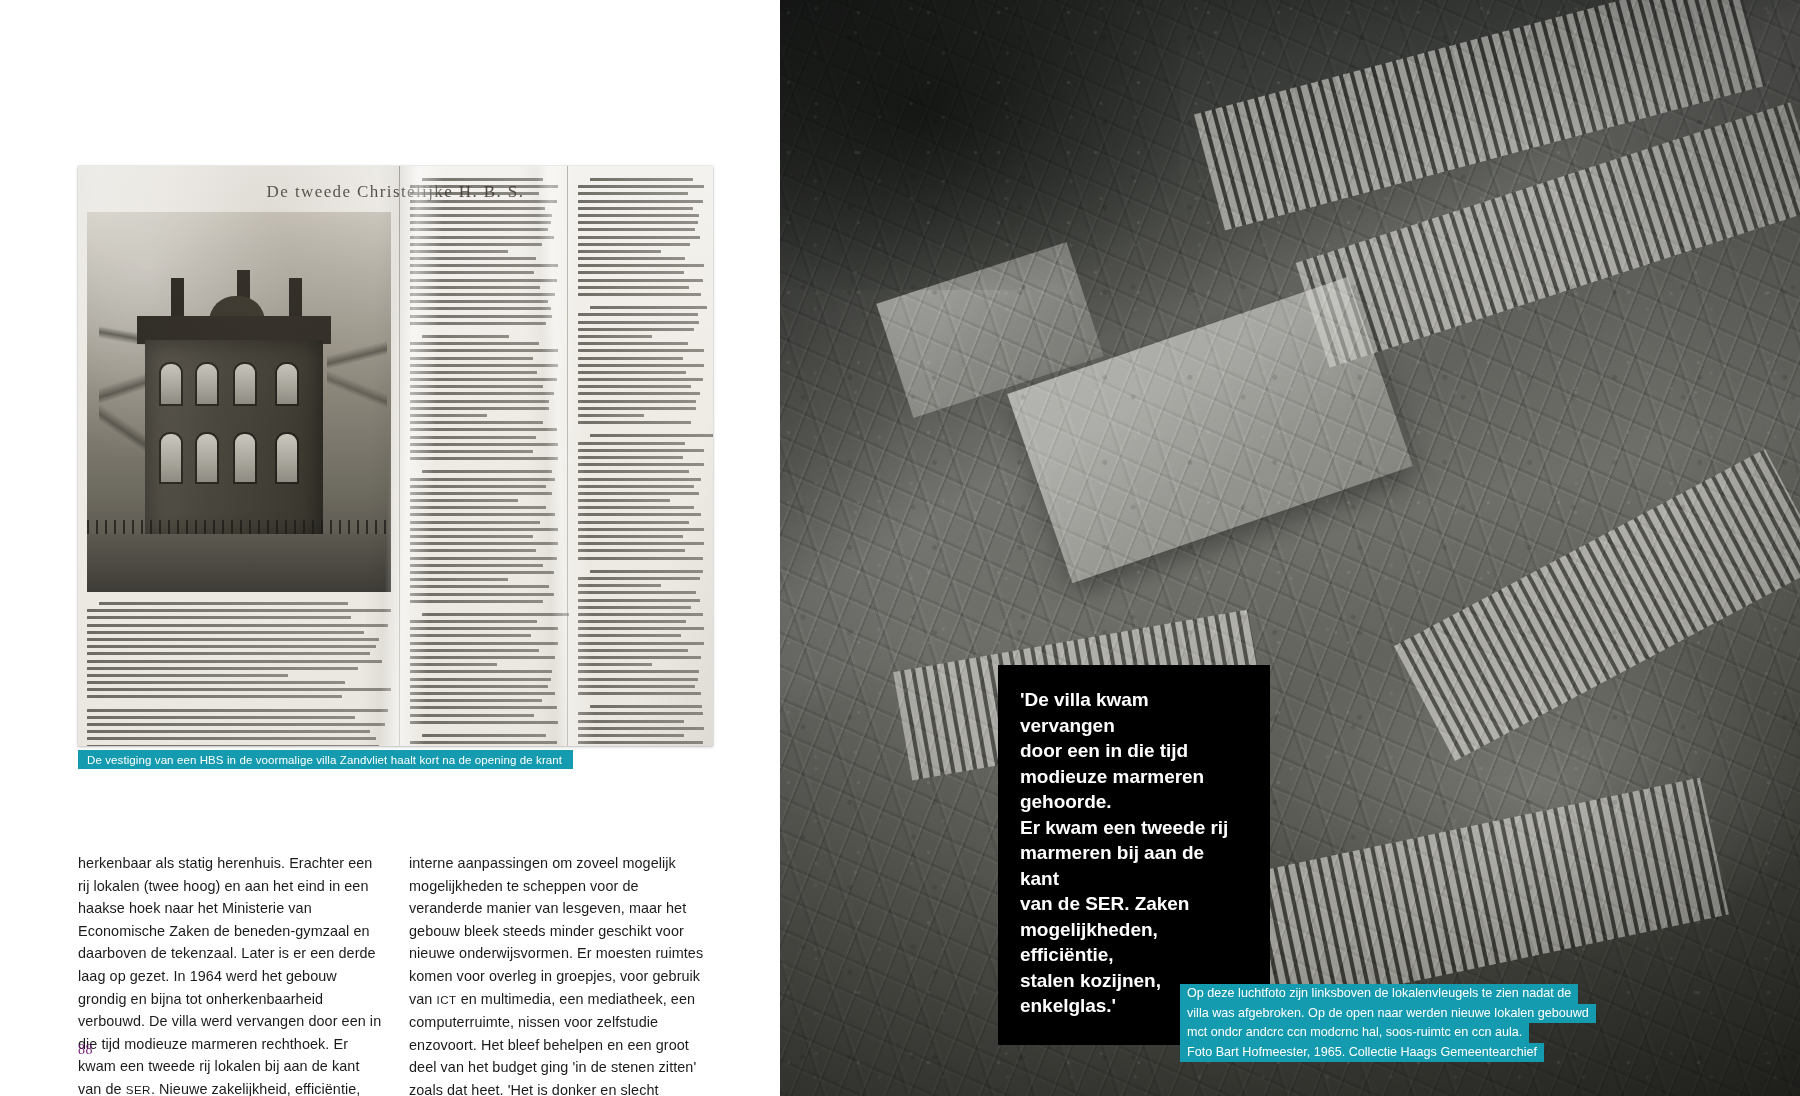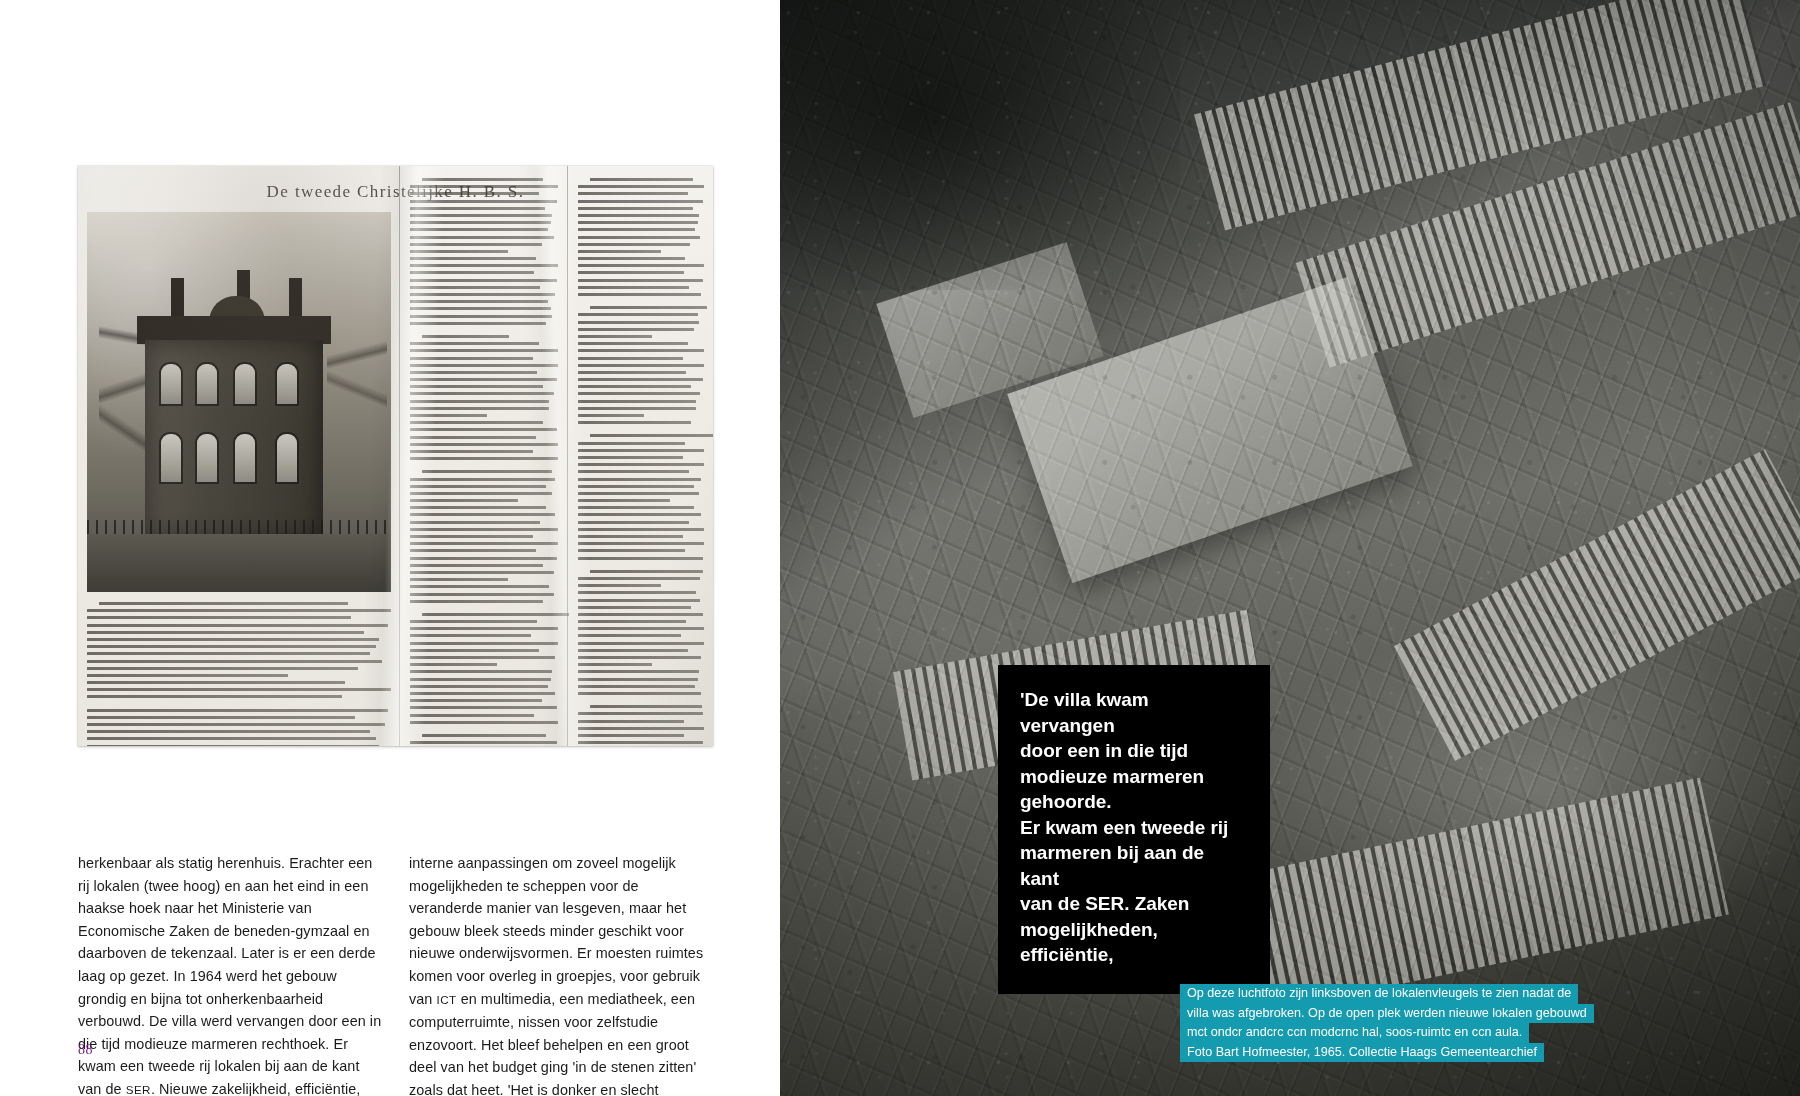--- a/index.html
+++ b/index.html
@@ -564,20 +564,23 @@
           <div class="news-gap"></div>
           <div class="news-line ind" style="width:89%"></div>
           <div class="news-line" style="width:99%"></div>
           <div class="news-line" style="width:84%"></div>
           <div class="news-line" style="width:100%"></div>
           <div class="news-line" style="width:84%"></div>
           <div class="news-line" style="width:99%"></div>
         </div>
     </div>
 
+    <div class="caption-bar" style="width: 495.125px;">
+      <span>De vestiging van een HBS in de voormalige villa Zandvliet haalt kort na de opening de krant</span>
+    </div>
 
     <div class="body-cols">
       <div class="body-col">
         <p>
           <span>herkenbaar als statig herenhuis. Erachter een rij lokalen (twee hoog) en aan het eind in een haakse hoek naar het Ministerie van Economische Zaken de beneden-gymzaal en daarboven de tekenzaal. Later is er een derde laag op gezet. In 1964 werd het gebouw grondig en bijna tot onherkenbaarheid verbouwd. De villa werd vervangen door een in die tijd modieuze marmeren rechthoek. Er kwam een tweede rij lokalen bij aan de kant van de </span><span class="sc">SER</span><span>. Nieuwe zakelijkheid, efficiëntie, stalen kozijnen, enkelglas. In de jaren erna volgden nog vele kleine</span>
         </p>
       </div>
       <div class="body-col">
         <p>
           <span>interne aanpassingen om zoveel mogelijk mogelijkheden te scheppen voor de veranderde manier van lesgeven, maar het gebouw bleek steeds minder geschikt voor nieuwe onderwijsvormen. Er moesten ruimtes komen voor overleg in groepjes, voor gebruik van </span><span class="sc">ICT</span><span> en multimedia, een mediatheek, een computerruimte, nissen voor zelfstudie enzovoort. Het bleef behelpen en een groot deel van het budget ging 'in de stenen zitten' zoals dat heet. 'Het is donker en slecht geïsoleerd' was een veel gehoorde klacht.</span>
@@ -605,23 +608,24 @@
 
     <div class="pullquote">
       <p>'De villa kwam vervangen</p>
       <p>door een in die tijd</p>
       <p>modieuze marmeren</p>
       <p>gehoorde.</p>
       <p>Er kwam een tweede rij</p>
       <p>marmeren bij aan de kant</p>
       <p>van de SER. Zaken</p>
       <p>mogelijkheden, efficiëntie,</p>
+      <p>stalen kozijnen, enkelglas.'</p>
     </div>
 
     <div class="photo-caption">
       <div class="cline">Op deze luchtfoto zijn linksboven de lokalenvleugels te zien nadat de</div>
-      <div class="cline">villa was afgebroken. Op de open plek werden nieuwe lokalen gebouwd</div>
+      <div class="cline">villa was afgebroken. Op de open naar werden nieuwe lokalen gebouwd</div>
       <div class="cline">mct ondcr andcrc ccn modcrnc hal, soos-ruimtc en ccn aula.</div>
       <div class="cline">Foto Bart Hofmeester, 1965. Collectie Haags Gemeentearchief</div>
     </div>
   </div>
 
 </div>
 
 </body></html>

